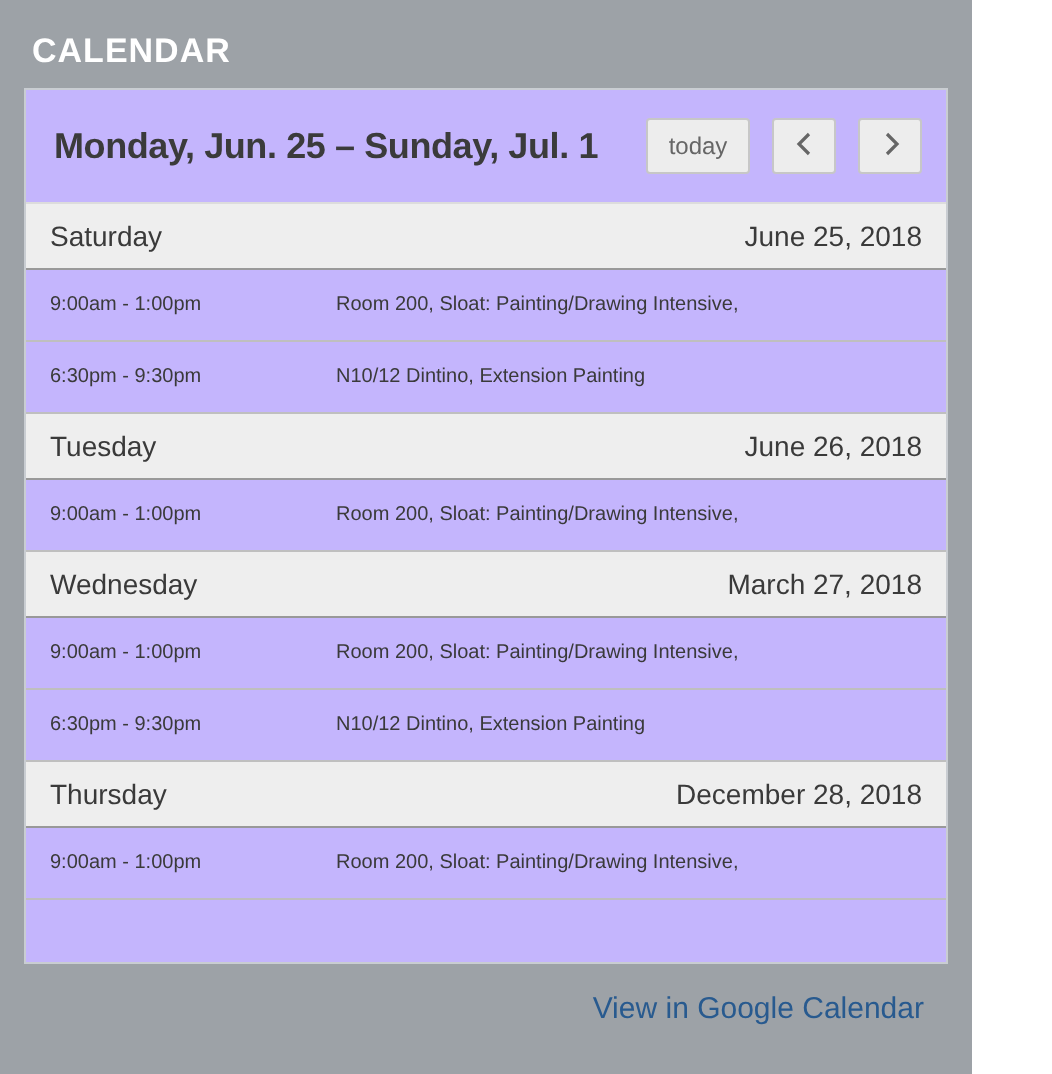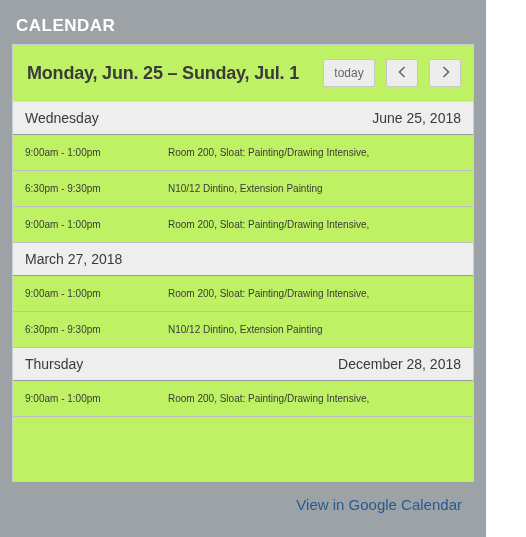--- a/index.html
+++ b/index.html
@@ -24,21 +24,21 @@
   }
   .widget-title {
     color: #fff;
     font-size: 17px;
     font-weight: 600;
     letter-spacing: 0.5px;
     margin-bottom: 8px;
     padding-left: 4px;
   }
   .cal-frame {
-    background: #bef264;
+    background: #c4b5fd;
     border: 1px solid #c9cdd2;
     flex: 1;
     display: flex;
     flex-direction: column;
     overflow: hidden;
   }
   .cal-header {
     display: flex;
     align-items: center;
     justify-content: space-between;
@@ -138,36 +138,41 @@
               <svg viewBox="0 0 8 12" fill="none">
                   <path d="M2 1 L7 6 L2 11" stroke="#666" stroke-width="1.6" fill="none"></path>
                 </svg>
             </span>
           </button>
         </div>
       </div>
 
       <div class="cal-body" id="cal-body">
           <div class="day-header">
-            <span class="day-name">Wednesday</span>
+            <span class="day-name">Saturday</span>
             <span class="day-date">June 25, 2018</span>
           </div>
           <div class="event-row">
             <div class="event-time">9:00am - 1:00pm</div>
             <div class="event-title">Room 200, Sloat: Painting/Drawing Intensive,</div>
           </div>
           <div class="event-row">
             <div class="event-time">6:30pm - 9:30pm</div>
             <div class="event-title">N10/12 Dintino, Extension Painting</div>
           </div>
+          <div class="day-header">
+            <span class="day-name">Tuesday</span>
+            <span class="day-date">June 26, 2018</span>
+          </div>
           <div class="event-row">
             <div class="event-time">9:00am - 1:00pm</div>
             <div class="event-title">Room 200, Sloat: Painting/Drawing Intensive,</div>
           </div>
           <div class="day-header">
+            <span class="day-name">Wednesday</span>
             <span class="day-date">March 27, 2018</span>
           </div>
           <div class="event-row">
             <div class="event-time">9:00am - 1:00pm</div>
             <div class="event-title">Room 200, Sloat: Painting/Drawing Intensive,</div>
           </div>
           <div class="event-row">
             <div class="event-time">6:30pm - 9:30pm</div>
             <div class="event-title">N10/12 Dintino, Extension Painting</div>
           </div>

